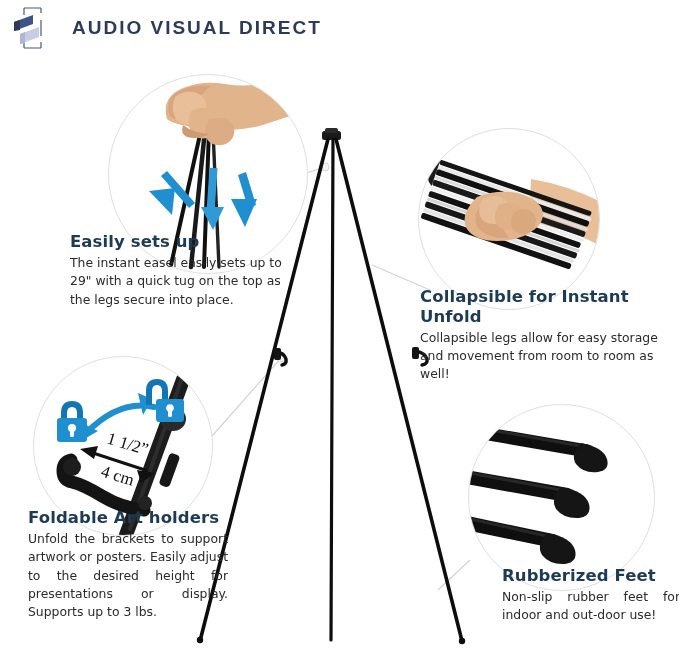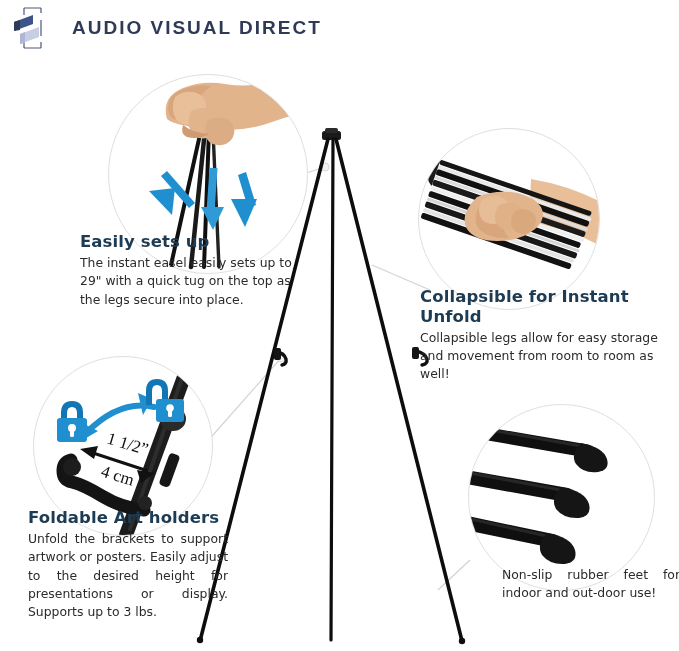--- a/index.html
+++ b/index.html
@@ -22,21 +22,21 @@
   .feat{position:absolute;}
   .feat h3{
     margin:0 0 2px 0;font-size:16.5px;font-weight:700;color:#1d3b52;
     letter-spacing:.1px;line-height:1.2;
   }
   .feat p{
     margin:0;font-size:12.4px;line-height:1.48;color:#2b2b2b;
   }
   .just p{text-align:justify;}
 
-  #feat-easily{left:70px;top:232px;width:215px;margin-left:10px;}
+  #feat-easily{left:70px;top:232px;width:215px;}
   #feat-collapsible{left:420px;top:287px;width:255px;}
   #feat-foldable{left:28px;top:508px;width:200px;}
   #feat-rubber{left:502px;top:566px;width:178px;}
 
   
   .circle{
     position:absolute;border-radius:50%;
     border:1px solid #dfdfdf;background:#fff;overflow:hidden;
   }
   #circle-setup{left:108px;top:74px;width:198px;height:198px;}
@@ -260,16 +260,17 @@
     <h3>Collapsible for Instant Unfold</h3>
     <p>Collapsible legs allow for easy storage and movement from room to room as well!</p>
   </div>
 
   <div class="feat just" id="feat-foldable">
     <h3>Foldable Art holders</h3>
     <p>Unfold the brackets to support artwork or posters. Easily adjust to the desired height for presentations or display. Supports up to 3 lbs.</p>
   </div>
 
   <div class="feat just" id="feat-rubber">
+    <h3>Rubberized Feet</h3>
     <p>Non-slip rubber feet for indoor and out-door use!</p>
   </div>
 
 </div>
 
 </body></html>

